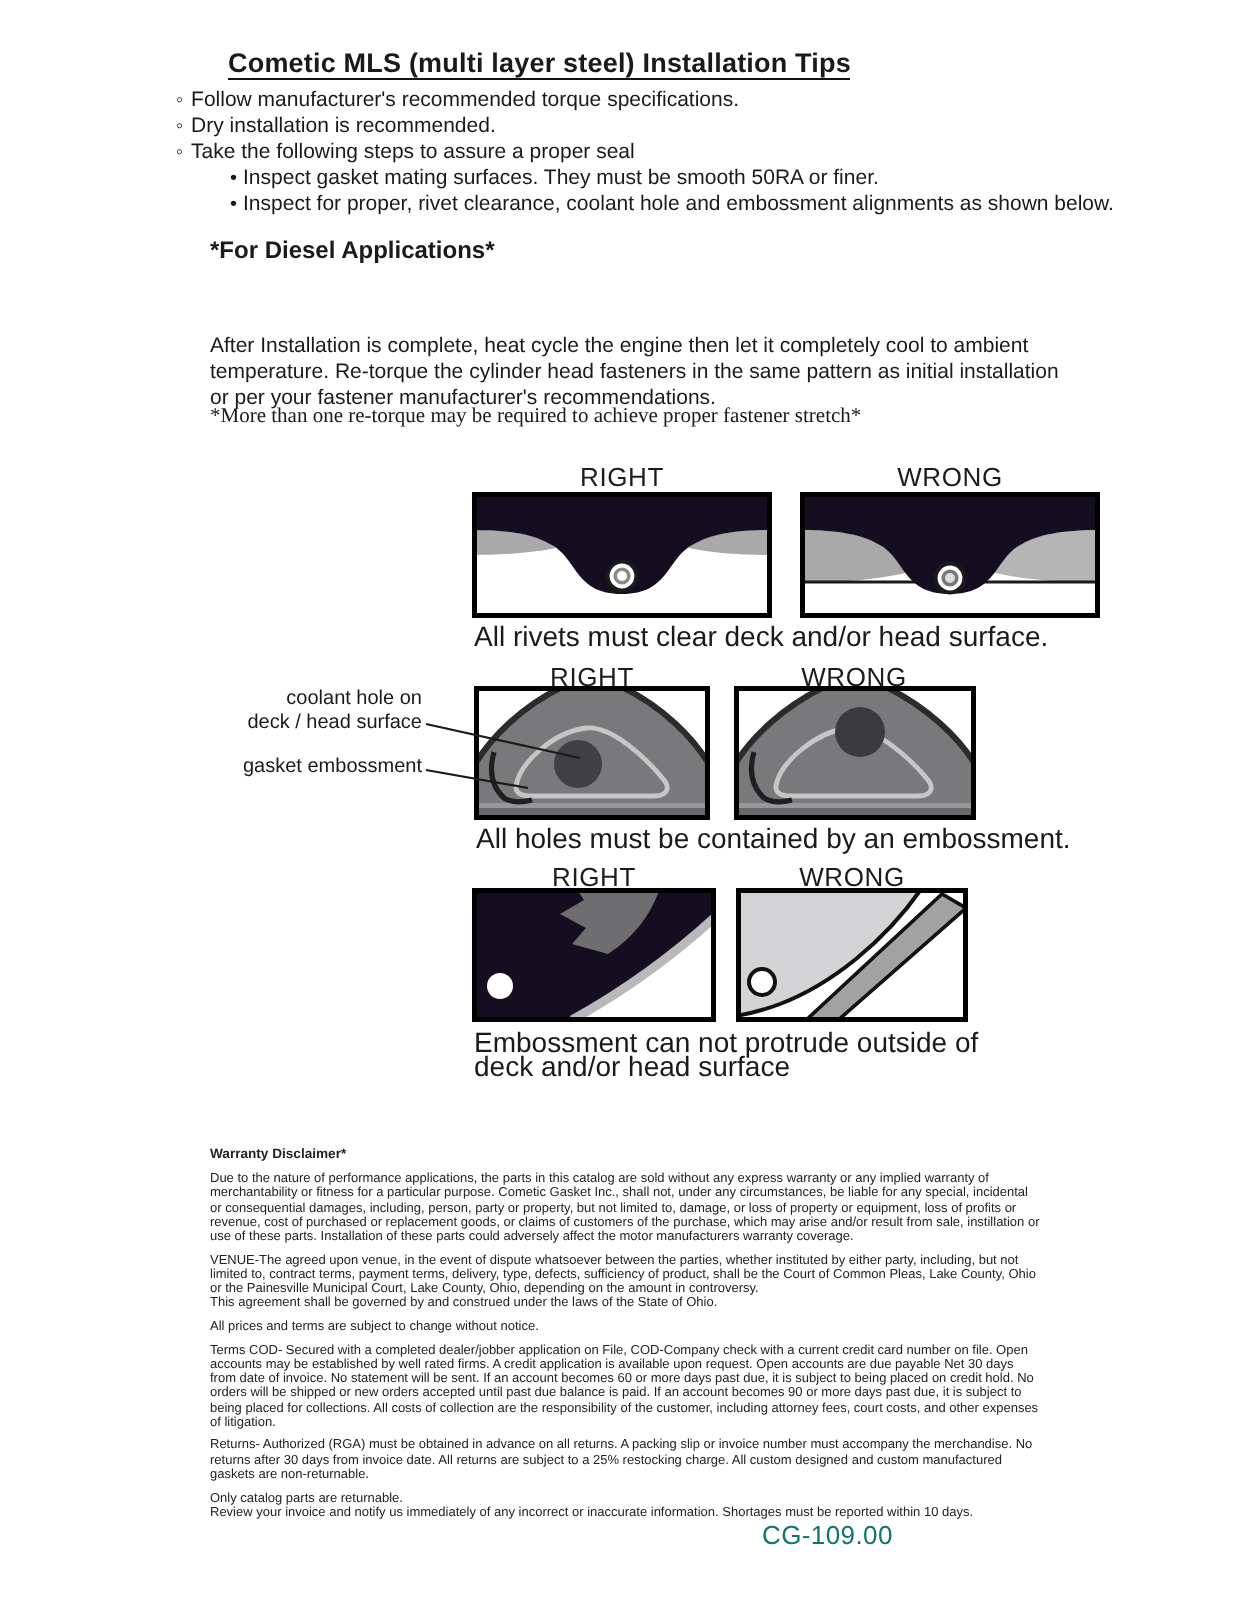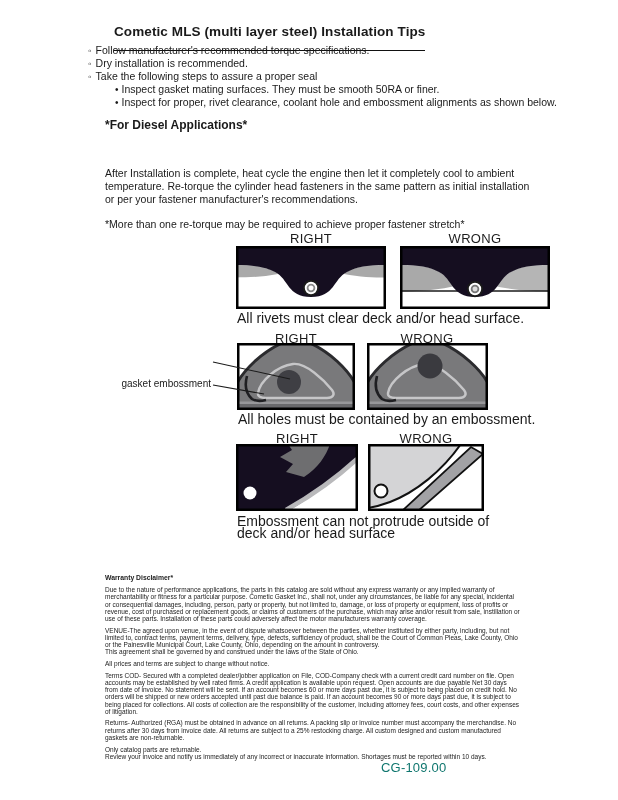--- a/index.html
+++ b/index.html
@@ -5,31 +5,31 @@
   html,body{margin:0;padding:0;background:#e8e8e8;}
   .page{
     position:relative;width:618px;height:800px;background:#ffffff;
     font-family:"Liberation Sans","DejaVu Sans",sans-serif;color:#1a1a1a;
     overflow:hidden;margin:0 auto;
   }
   .abs{position:absolute;}
   
   .title{
     left:114px;top:24px;font-size:13.5px;font-weight:bold;
-    border-bottom:1.6px solid #111;padding-bottom:11px;letter-spacing:.1px;
+    border-bottom:1.6px solid #111;padding-bottom:0;letter-spacing:.1px;
   }
   
   .bullets{left:88px;top:44px;font-size:10.5px;line-height:12px;width:470px;}
   .bullet::before{content:"◦";margin-right:4px;font-size:10px;}
   .subbullet{margin-left:27px;}
   .subbullet::before{content:"•";margin-right:3px;font-size:10px;}
   
   .diesel-head{left:105px;top:118px;font-size:12px;font-weight:bold;}
   .para{left:105px;width:434px;font-size:10.5px;line-height:13px;}
-  .p1{top:136px;} .p2{top:167px;} .p3{top:218px;}
+  .p1{top:136px;} .p2{top:167px;} .p3{top:202px;font-family:Liberation Serif, serif;}
   
   .dlabel{font-size:13px;color:#1c1c1c;text-align:center;width:90px;letter-spacing:.3px;}
   .caption{font-size:14px;font-weight:normal;line-height:12px;}
   .figbox{position:absolute;}
   .figbox svg{display:block;}
   
   .ann{left:105px;width:106px;text-align:right;font-size:10px;line-height:11.5px;}
   .ann1{top:344px;} .ann2{top:378px;}
   .leader{left:0;top:0;pointer-events:none;}
   
@@ -115,20 +115,24 @@
       <rect y="58.5" width="121" height="2.6" fill="#97979a"></rect>
       <rect y="61" width="121" height="6" fill="#69696c"></rect>
       <path d="M21 50 C23 38 41 23 57 21 C70 19.5 89 37 97 47 C100.5 51.5 98 55 92 55 L29 55 C23.5 55 20.5 53.5 21 50 Z" stroke="#c6c6c8" stroke-width="2.4" fill="none"></path>
       <path d="M10 33 C7.5 42 8.5 50 15 56 C19 58.5 25 58 29 57" stroke="#1f1f22" stroke-width="2.6" fill="none"></path>
       <circle cx="63" cy="23" r="12.5" fill="#3a3a3f"></circle>
       <rect x="1.25" y="1.25" width="118.5" height="64.5" fill="none" stroke="#000" stroke-width="2.5"></rect>
     </svg>
   </div>
   <div class="abs caption" style="left:238px;top:413px;">All holes must be contained by an embossment.</div>
 
+  <div class="abs ann ann1">
+    <div>coolant hole on</div>
+    <div>deck / head surface</div>
+  </div>
   <div class="abs ann ann2">gasket embossment</div>
 
   <svg class="abs leader" width="618" height="800" viewBox="0 0 618 800">
     <line x1="213" y1="362" x2="290" y2="379" stroke="#1a1a1a" stroke-width="1.1"></line>
     <line x1="213" y1="385" x2="264" y2="394" stroke="#1a1a1a" stroke-width="1.1"></line>
   </svg>
 
   <div class="abs dlabel" style="left:252px;top:431px;">RIGHT</div>
   <div class="abs dlabel" style="left:381px;top:431px;">WRONG</div>
 

